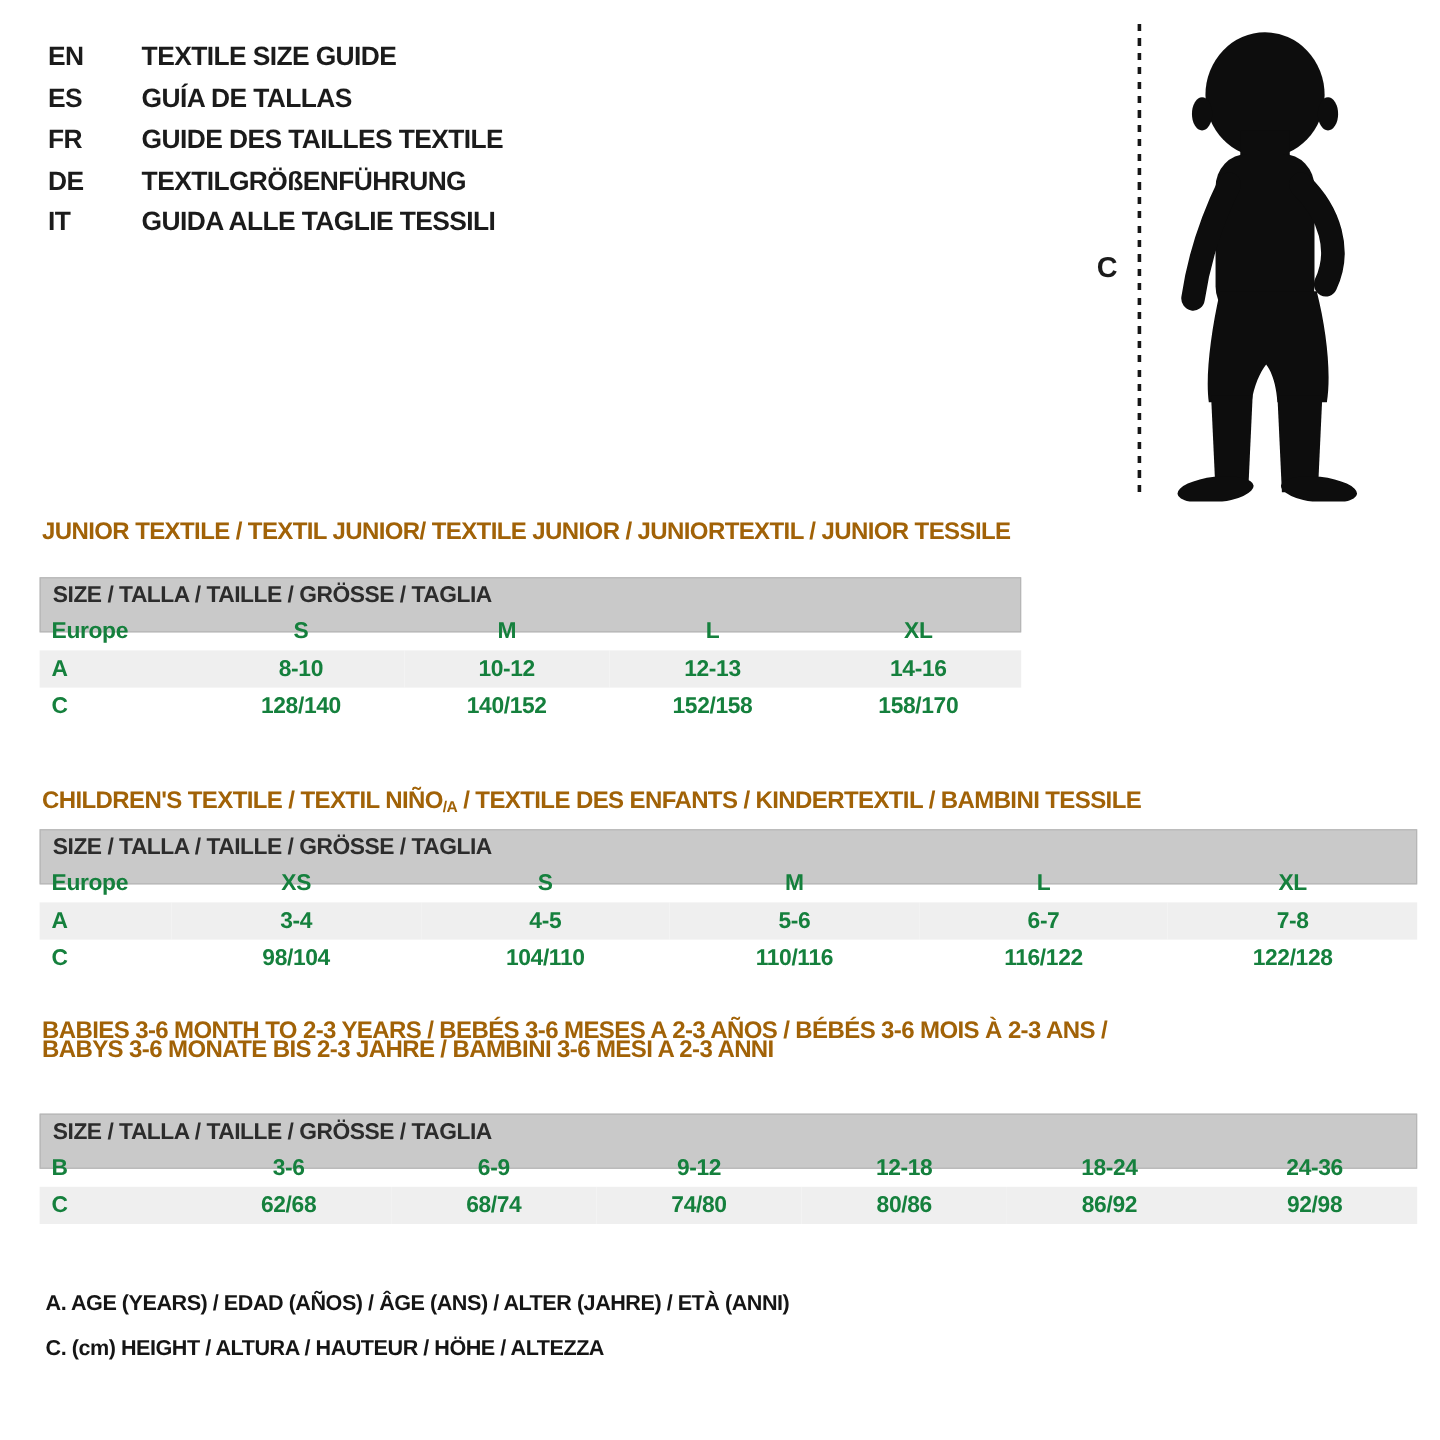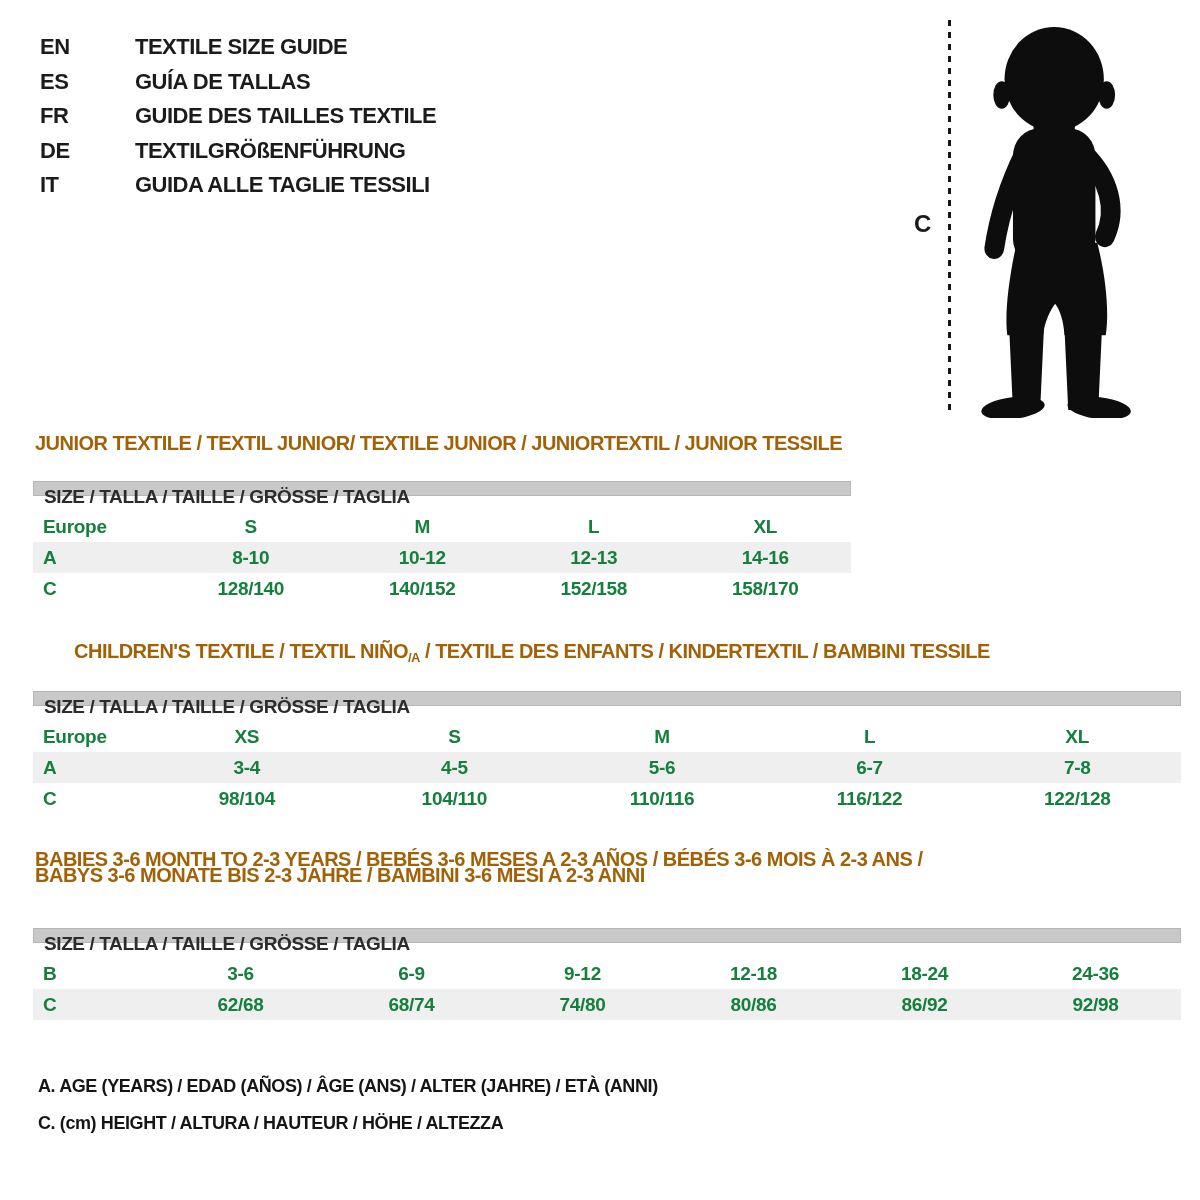--- a/index.html
+++ b/index.html
@@ -5,40 +5,40 @@
   html,body{margin:0;padding:0;}
   body{
     width:1200px;height:1200px;background:#ffffff;
     font-family:"Liberation Sans", sans-serif;font-weight:bold;color:#1b1b1b;
     -webkit-font-smoothing:antialiased;
   }
   .page{position:relative;width:1200px;height:1200px;overflow:hidden;background:#fff;}
 
   
   .lang-list{position:absolute;left:40px;top:30px;}
-  .lang-row{display:flex;align-items:center;height:34.5px;gap:17px;}
+  .lang-row{display:flex;align-items:center;height:34.5px;}
   .lang-code{width:78px;font-size:22px;letter-spacing:-0.5px;}
   .lang-label{font-size:22px;letter-spacing:-0.5px;white-space:nowrap;}
 
   
   .measure-line{
     position:absolute;left:948px;top:20px;width:3px;height:394px;
     background:repeating-linear-gradient(to bottom,#161616 0 6px,transparent 6px 12px);
   }
   .measure-label{position:absolute;left:914px;top:210px;font-size:24px;}
   .baby-svg{position:absolute;left:968px;top:24px;width:178px;height:394px;}
 
   
   .sec-title{
     position:absolute;margin:0;font-size:20px;letter-spacing:-0.5px;
     color:#a16207;white-space:nowrap;font-weight:bold;
   }
   .subsz{font-size:13px;vertical-align:-4px;}
   .size-bar{
-    position:absolute;height:15px;line-height:29px;background:#c9c9c9;
+    position:absolute;height:46px;line-height:29px;background:#c9c9c9;
     border:1px solid #b6b6b6;box-sizing:border-box;
     padding-left:10px;font-size:19px;letter-spacing:-0.4px;color:#2c2c2c;white-space:nowrap;
   }
   table.tbl{position:absolute;border-collapse:collapse;table-layout:fixed;}
   table.tbl td{
     height:31px;font-size:19px;font-weight:bold;text-align:center;
     color:#15803d;letter-spacing:-0.3px;vertical-align:middle;padding:0;
   }
   table.tbl td.rl{text-align:left;padding-left:10px;}
   table.tbl tr.alt{background:#efefef;}
@@ -127,21 +127,21 @@
     <tr>
       <td class="rl">C</td>
       <td>128/140</td>
       <td>140/152</td>
       <td>152/158</td>
       <td>158/170</td>
     </tr>
   </tbody>
     </table>
 
-  <h2 class="sec-title" style="left:35px;top:640px;margin-left:39px;"><span>CHILDREN'S TEXTILE / TEXTIL NIÑO</span><span class="subsz">/A</span><span> / TEXTILE DES ENFANTS / KINDERTEXTIL / BAMBINI TESSILE</span></h2>
+  <h2 class="sec-title" style="left:35px;top:656px;"><span>CHILDREN'S TEXTILE / TEXTIL NIÑO</span><span class="subsz">/A</span><span> / TEXTILE DES ENFANTS / KINDERTEXTIL / BAMBINI TESSILE</span></h2>
   <div class="size-bar" style="left:33px;top:691px;width:1148px;">SIZE / TALLA / TAILLE / GRÖSSE / TAGLIA</div>
   <table class="tbl tbl-children">
     <tbody>
         <tr>
       <td class="rl">Europe</td>
       <td>XS</td>
       <td>S</td>
       <td>M</td>
       <td>L</td>
       <td>XL</td>

